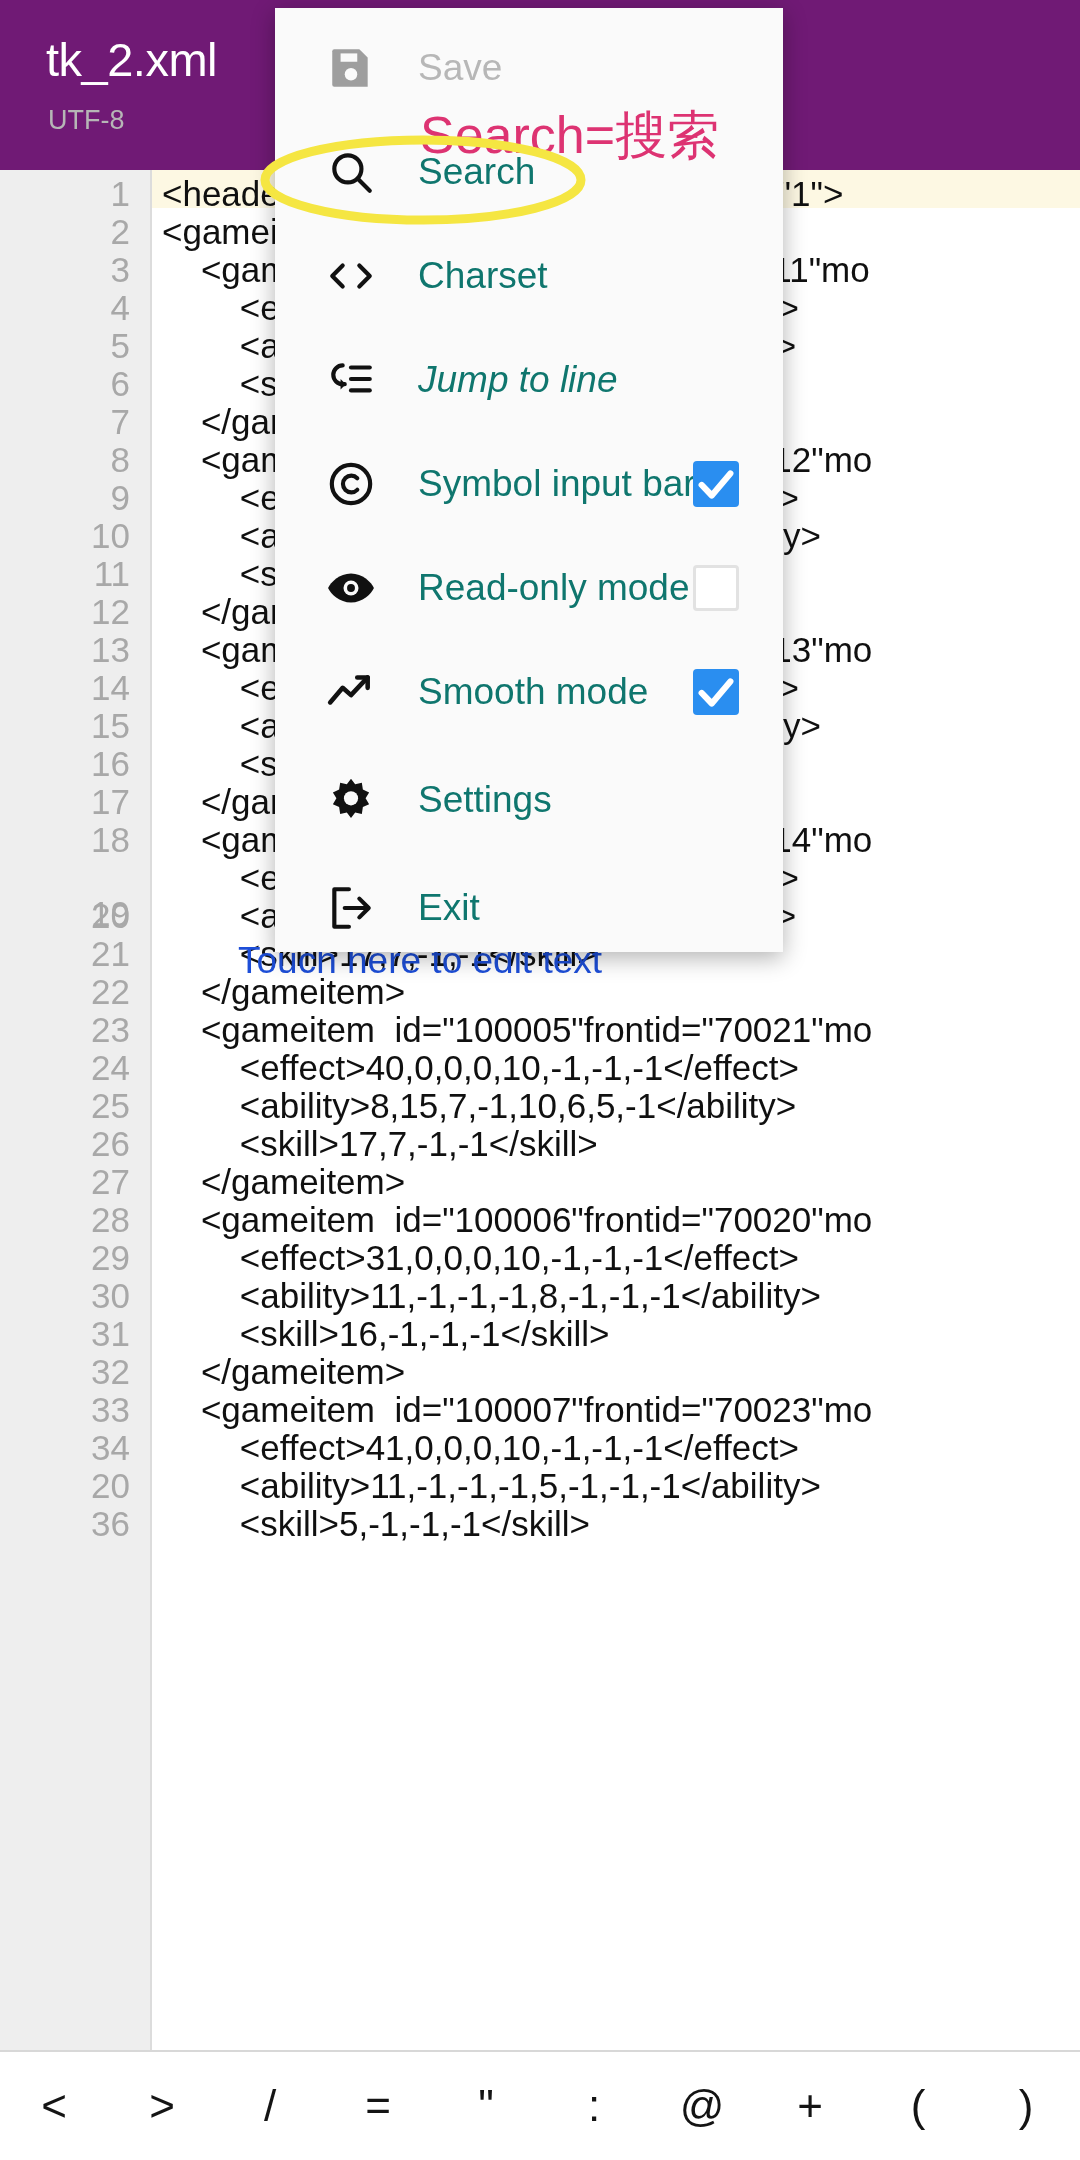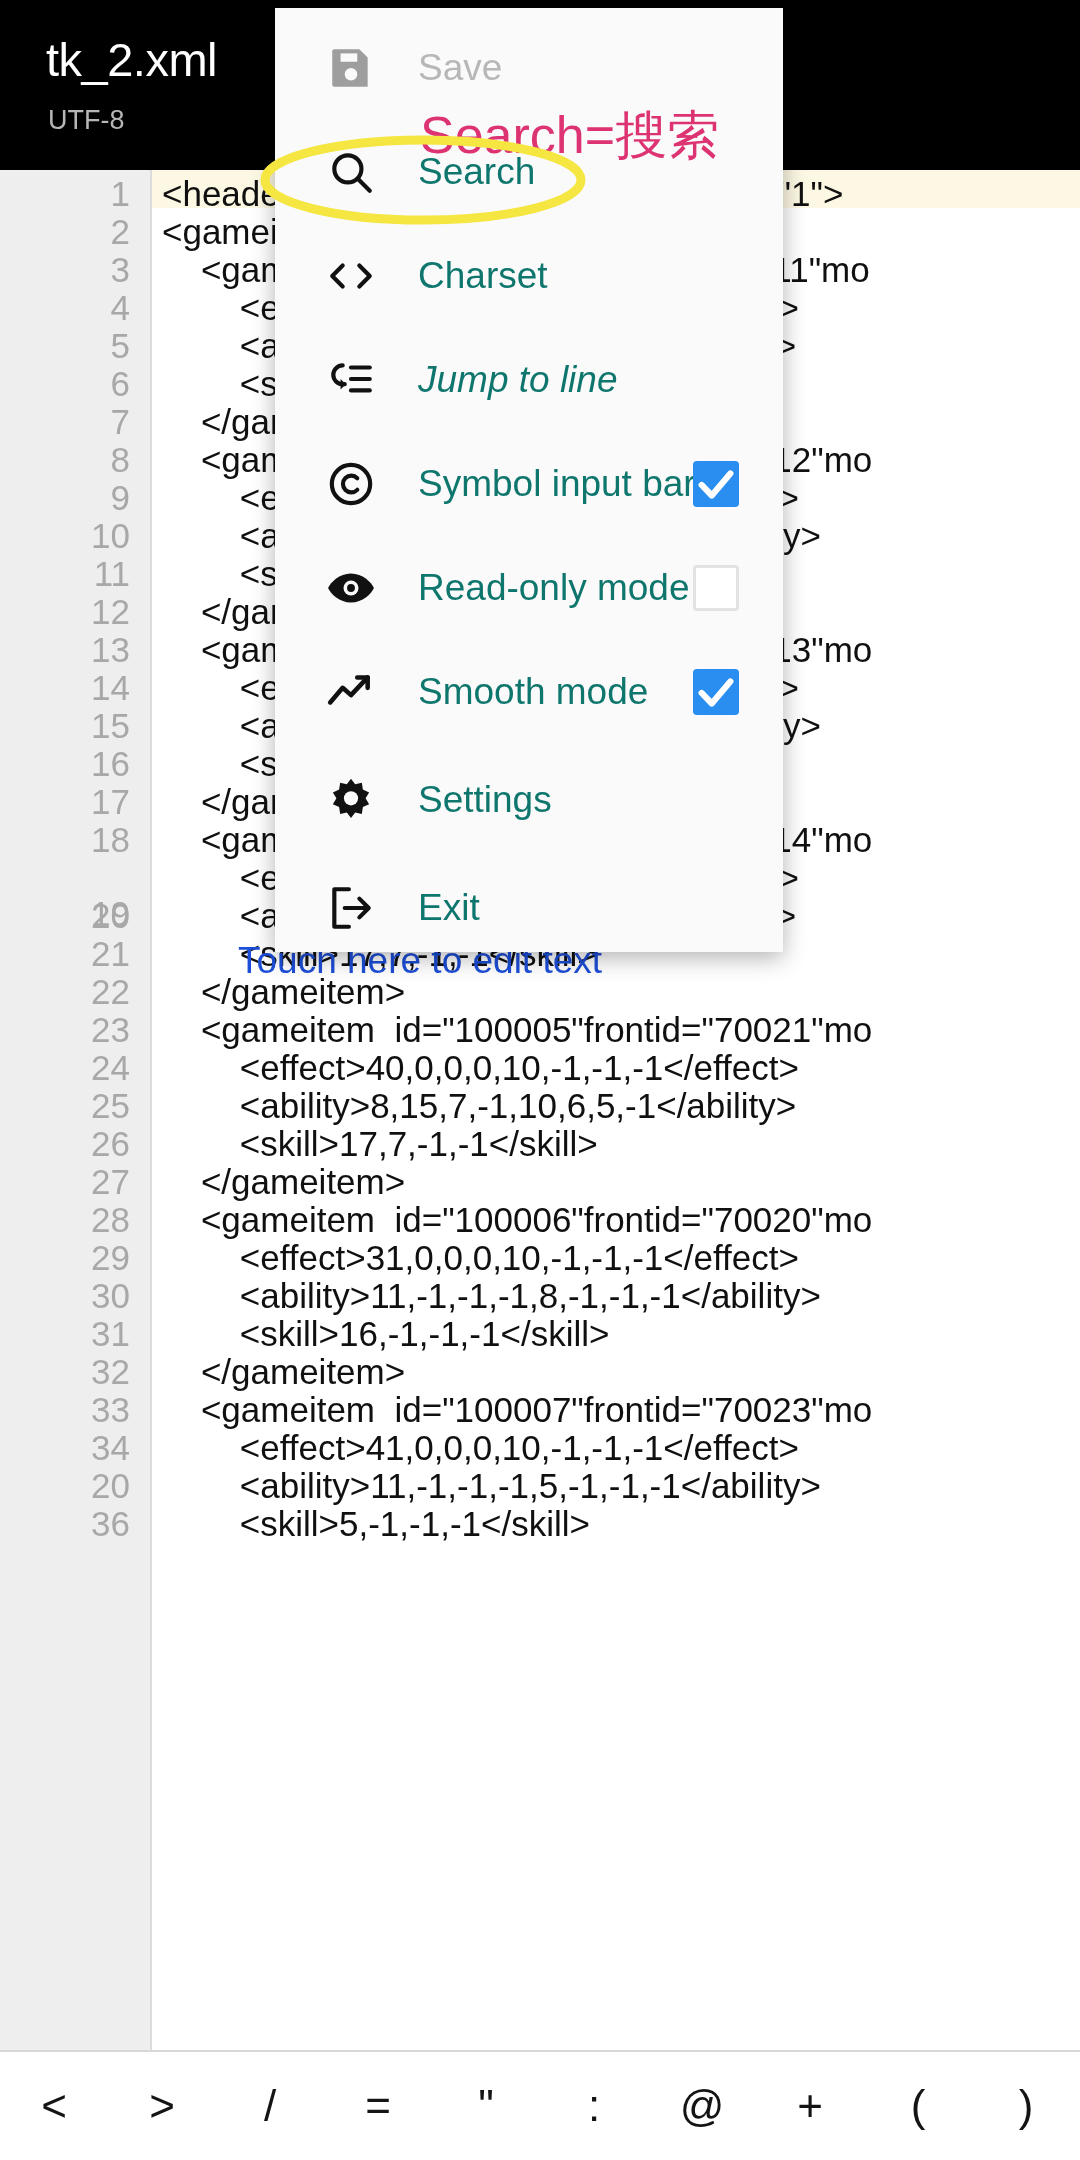--- a/index.html
+++ b/index.html
@@ -16,21 +16,21 @@
     height: 2160px;
     overflow: hidden;
     background: #ffffff;
   }
 
   
   .titlebar {
     position: absolute;
     left: 0; top: 0;
     width: 1080px; height: 170px;
-    background: #000000;
+    background: #701a75;
   }
   .title-file {
     position: absolute;
     left: 46px; top: 32px;
     color: #ffffff;
     font-size: 47px;
     font-weight: 400;
     letter-spacing: -0.5px;
     white-space: nowrap;
   }

